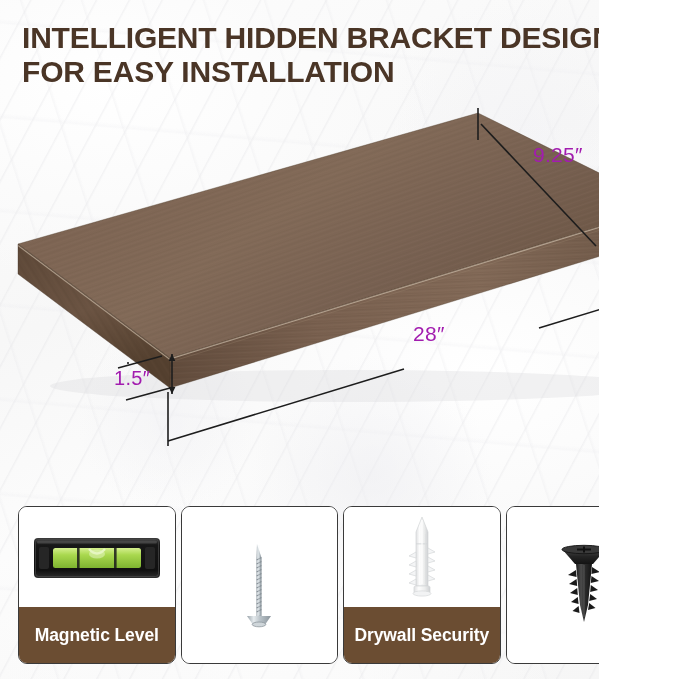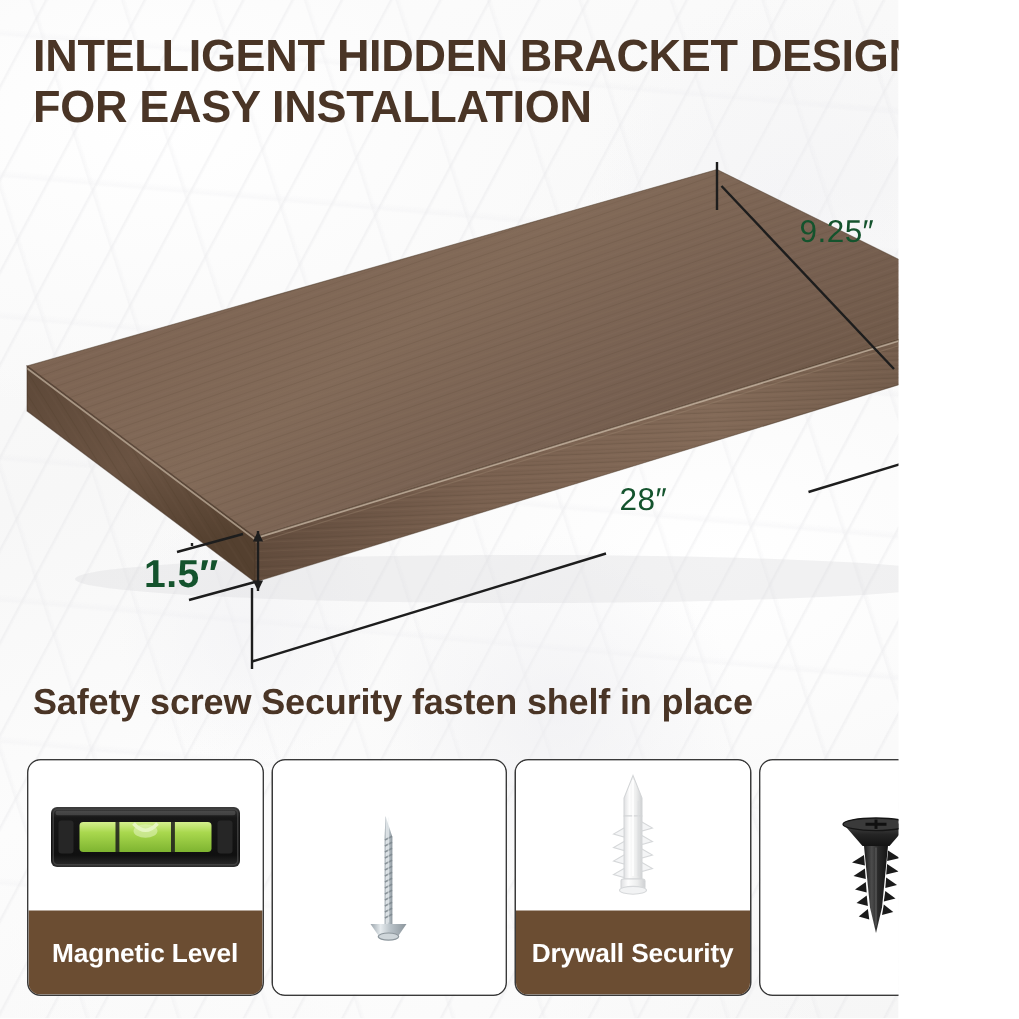--- a/index.html
+++ b/index.html
@@ -79,29 +79,29 @@
     left: 0;
     top: 96px;
     width: 679px;
     height: 350px;
   }
   .shelf-stage svg { display: block; }
 
   
   .dim {
     position: absolute;
-    color: #14532d;
+    color: #a21caf;
     font-size: 21px;
     font-weight: 400;
     letter-spacing: 0.3px;
     white-space: nowrap;
   }
   .dim-depth { left: 533px; top: 143px; }
   .dim-width { left: 413px; top: 322px; }
-  .dim-thick { left: 96px; top: 367px; font-size: 26px; font-weight: bold; }
+  .dim-thick { left: 114px; top: 367px; font-size: 20px; }
 
   
   .cards {
     position: absolute;
     left: 18px;
     top: 506px;
     width: 645px;
     height: 158px;
     display: flex;
     gap: 5px;
@@ -238,21 +238,20 @@
         <polygon points="172,258 168.6,265 175.4,265"></polygon>
         <polygon points="172,298 168.6,291 175.4,291"></polygon>
       </g>
     </svg>
   </div>
 
   <div class="dim dim-depth">9.25″</div>
   <div class="dim dim-width">28″</div>
   <div class="dim dim-thick">1.5″</div>
 
-  <div class="subheading">Safety screw Security fasten shelf in place</div>
 
   <div class="cards">
 
     <div class="card">
       <div class="card-icon">
         <svg width="128" height="46" viewBox="0 0 128 46" xmlns="http://www.w3.org/2000/svg">
           <defs>
             <linearGradient id="lvlBody" x1="0" y1="0" x2="0" y2="1">
               <stop offset="0%" stop-color="#3d3d3d"></stop>
               <stop offset="18%" stop-color="#171717"></stop>

